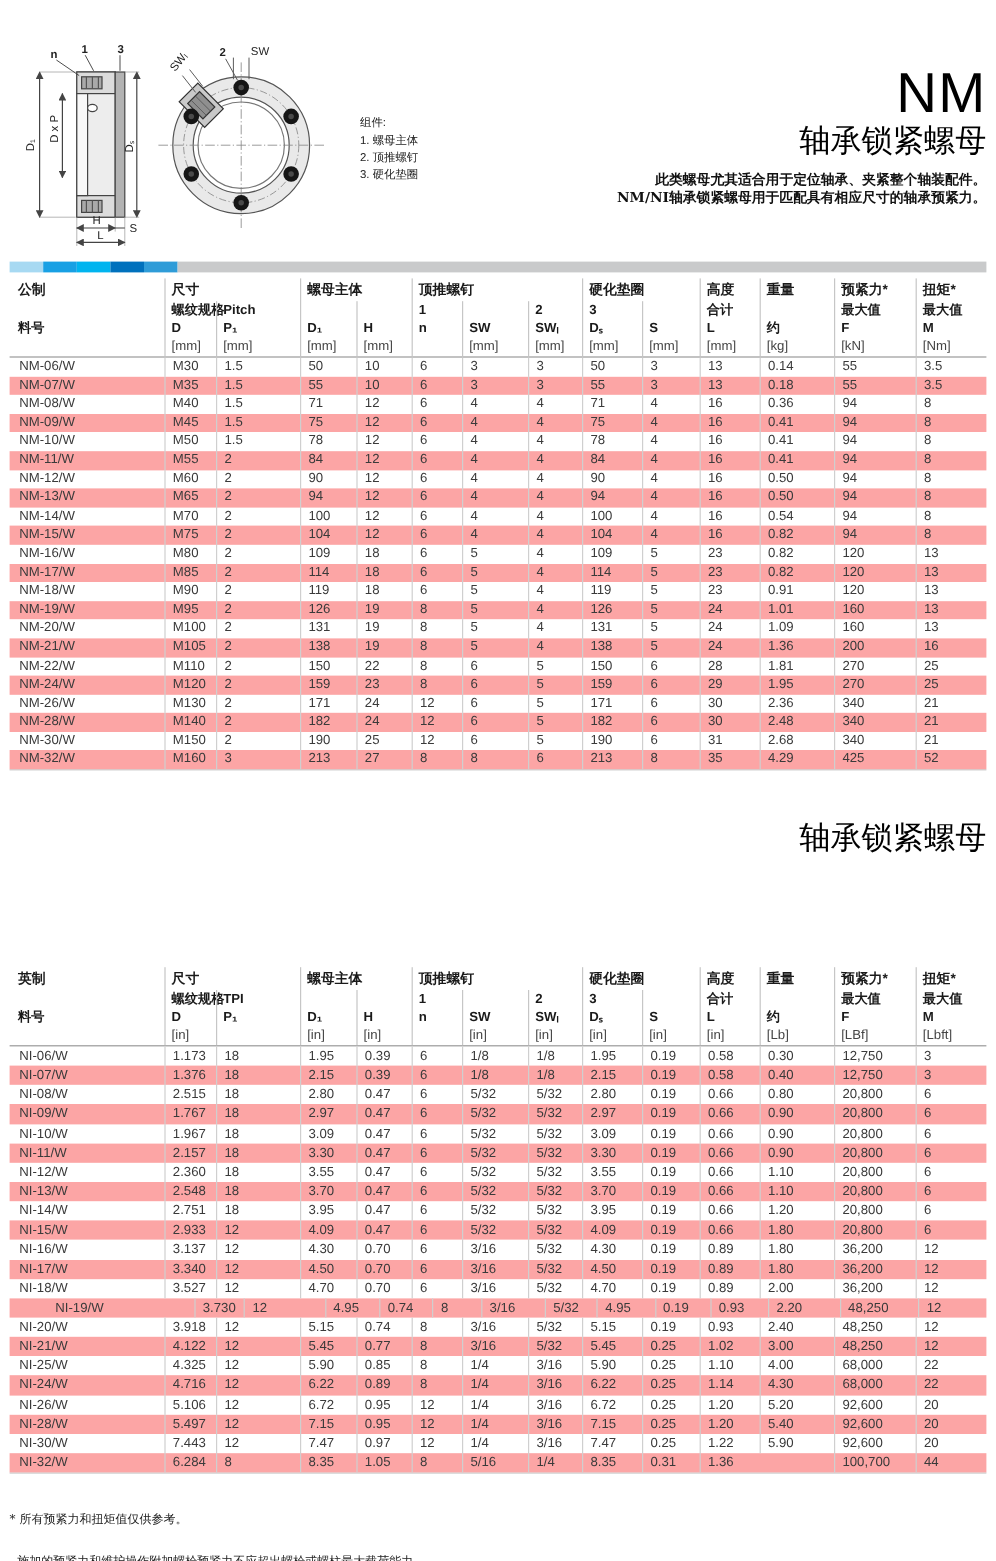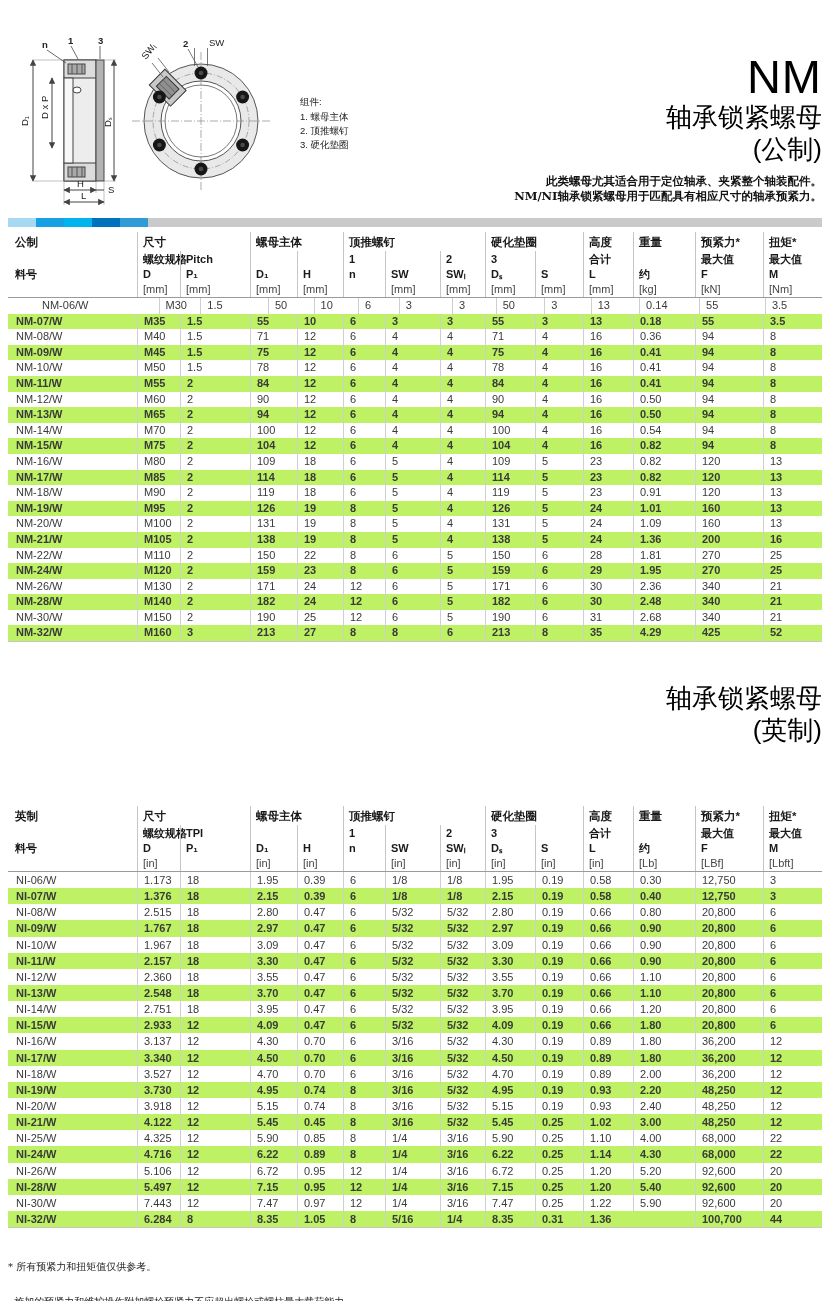--- a/index.html
+++ b/index.html
@@ -31,21 +31,21 @@
   .h1{height:19px;line-height:21px;font-weight:bold;font-size:11.5px;white-space:nowrap;overflow:visible;padding-left:5px;}
   .h2{height:16px;line-height:16px;font-weight:bold;padding-left:5px;white-space:nowrap;}
   .h3{height:15px;line-height:15px;font-weight:bold;padding-left:5px;white-space:nowrap;}
   .h4{height:15px;line-height:14px;font-weight:normal;color:#444;padding-left:5px;white-space:nowrap;}
   .corner .h1,.corner .h3{padding-left:7px;}
   .gs{border-left:1px solid #c6c6c6;}
   .hsub.sb{border-left:1px solid #c6c6c6;}
   .tbody{border-bottom:1px solid #c6c6c6;}
   .trow{display:flex;height:15.6px;line-height:15.6px;}
   .ni-table .trow{height:16.15px;line-height:16.15px;}
-  .trow.alt{background:#bef264;font-weight:bold;}
+  .trow.alt{background:#fca5a5;}
   .tcell{box-sizing:border-box;padding-left:6px;white-space:nowrap;overflow:hidden;color:#3a3a3a;}
   .tcell:first-child{padding-left:8px;}
   .bl{border-left:1px solid #cfcfcf;}
 
   
   .footnotes{position:absolute;left:8px;top:1238px;width:780px;
              font-family:"DejaVu Serif",serif;font-size:10px;line-height:11.6px;color:#1c1c1c;
              white-space:pre-wrap;}
 
   
@@ -156,21 +156,20 @@
       <text x="292" y="72">组件:</text>
       <text x="292" y="87">1. 螺母主体</text>
       <text x="292" y="101">2. 顶推螺钉</text>
       <text x="292" y="115">3. 硬化垫圈</text>
     </g>
   </svg>
 
   <div class="head-block nm-head">
     <div class="big-title">NM</div>
     <div class="sub-title">轴承锁紧螺母</div>
-    <div class="sys-title">(公制)</div>
     <div class="desc">
       <div>此类螺母尤其适合用于定位轴承、夹紧整个轴装配件。</div>
       <div>NM/NI轴承锁紧螺母用于匹配具有相应尺寸的轴承预紧力。</div>
     </div>
   </div>
 
   <div class="colorbar">
       <div class="seg" style="background: rgb(167, 217, 242);"></div>
       <div class="seg" style="background: rgb(24, 160, 228);"></div>
       <div class="seg" style="background: rgb(0, 180, 239);"></div>
@@ -289,21 +288,21 @@
           <div class="h1">扭矩*</div>
           <div class="hsub">
             <div class="h2">最大值</div>
             <div class="h3">M</div>
             <div class="h4">[Nm]</div>
           </div>
         </div>
       </div>
       <div class="tbody">
         <div class="trow">
-          <div class="tcell" style="width: 129px; margin-left: 26px;">NM-06/W</div>
+          <div class="tcell" style="width: 129px;">NM-06/W</div>
           <div class="tcell bl" style="width: 43px;">M30</div>
           <div class="tcell bl" style="width: 70px;">1.5</div>
           <div class="tcell bl" style="width: 47px;">50</div>
           <div class="tcell bl" style="width: 46px;">10</div>
           <div class="tcell bl" style="width: 42px;">6</div>
           <div class="tcell bl" style="width: 55px;">3</div>
           <div class="tcell bl" style="width: 45px;">3</div>
           <div class="tcell bl" style="width: 50px;">50</div>
           <div class="tcell bl" style="width: 48px;">3</div>
           <div class="tcell bl" style="width: 50px;">13</div>
@@ -645,21 +644,20 @@
           <div class="tcell bl" style="width: 50px;">35</div>
           <div class="tcell bl" style="width: 62px;">4.29</div>
           <div class="tcell bl" style="width: 68px;">425</div>
           <div class="tcell bl" style="width: 59px;">52</div>
         </div>
       </div>
     </div>
 
   <div class="head-block ni-head">
     <div class="sub-title">轴承锁紧螺母</div>
-    <div class="sys-title">(英制)</div>
   </div>
 
   <div class="dtable ni-table">
       <div class="thead">
         <div class="hcol corner" style="width: 129px;">
           <div class="h1">英制</div>
           <div class="hsub">
             <div class="h2">&nbsp;</div>
             <div class="h3">料号</div>
             <div class="h4">&nbsp;</div>
@@ -973,21 +971,21 @@
           <div class="tcell bl" style="width: 55px;">3/16</div>
           <div class="tcell bl" style="width: 45px;">5/32</div>
           <div class="tcell bl" style="width: 50px;">4.70</div>
           <div class="tcell bl" style="width: 48px;">0.19</div>
           <div class="tcell bl" style="width: 50px;">0.89</div>
           <div class="tcell bl" style="width: 62px;">2.00</div>
           <div class="tcell bl" style="width: 68px;">36,200</div>
           <div class="tcell bl" style="width: 59px;">12</div>
         </div>
         <div class="trow alt">
-          <div class="tcell" style="width: 129px;">NI-19/W</div>
+          <div class="tcell" style="width: 129px; margin-left: 30px;">NI-19/W</div>
           <div class="tcell bl" style="width: 43px;">3.730</div>
           <div class="tcell bl" style="width: 70px;">12</div>
           <div class="tcell bl" style="width: 47px;">4.95</div>
           <div class="tcell bl" style="width: 46px;">0.74</div>
           <div class="tcell bl" style="width: 42px;">8</div>
           <div class="tcell bl" style="width: 55px;">3/16</div>
           <div class="tcell bl" style="width: 45px;">5/32</div>
           <div class="tcell bl" style="width: 50px;">4.95</div>
           <div class="tcell bl" style="width: 48px;">0.19</div>
           <div class="tcell bl" style="width: 50px;">0.93</div>
@@ -1009,21 +1007,21 @@
           <div class="tcell bl" style="width: 50px;">0.93</div>
           <div class="tcell bl" style="width: 62px;">2.40</div>
           <div class="tcell bl" style="width: 68px;">48,250</div>
           <div class="tcell bl" style="width: 59px;">12</div>
         </div>
         <div class="trow alt">
           <div class="tcell" style="width: 129px;">NI-21/W</div>
           <div class="tcell bl" style="width: 43px;">4.122</div>
           <div class="tcell bl" style="width: 70px;">12</div>
           <div class="tcell bl" style="width: 47px;">5.45</div>
-          <div class="tcell bl" style="width: 46px;">0.45</div>
+          <div class="tcell bl" style="width: 46px;">0.77</div>
           <div class="tcell bl" style="width: 42px;">8</div>
           <div class="tcell bl" style="width: 55px;">3/16</div>
           <div class="tcell bl" style="width: 45px;">5/32</div>
           <div class="tcell bl" style="width: 50px;">5.45</div>
           <div class="tcell bl" style="width: 48px;">0.25</div>
           <div class="tcell bl" style="width: 50px;">1.02</div>
           <div class="tcell bl" style="width: 62px;">3.00</div>
           <div class="tcell bl" style="width: 68px;">48,250</div>
           <div class="tcell bl" style="width: 59px;">12</div>
         </div>

